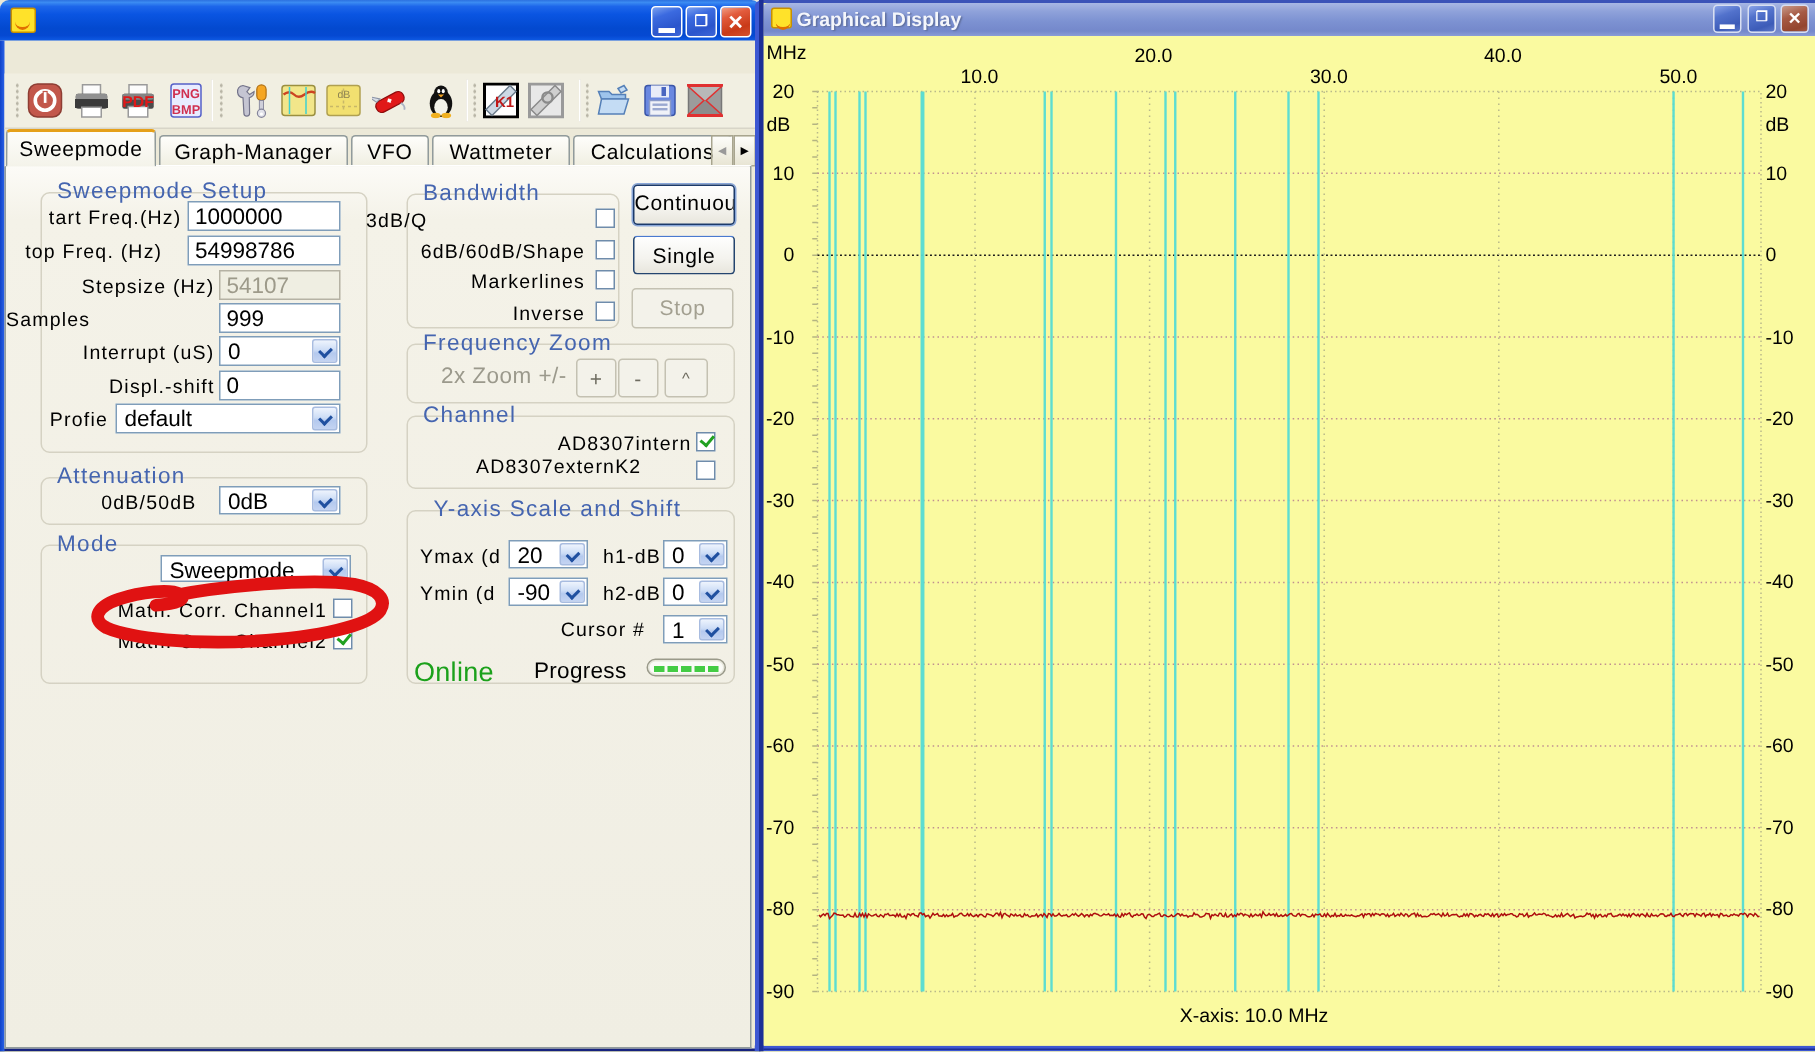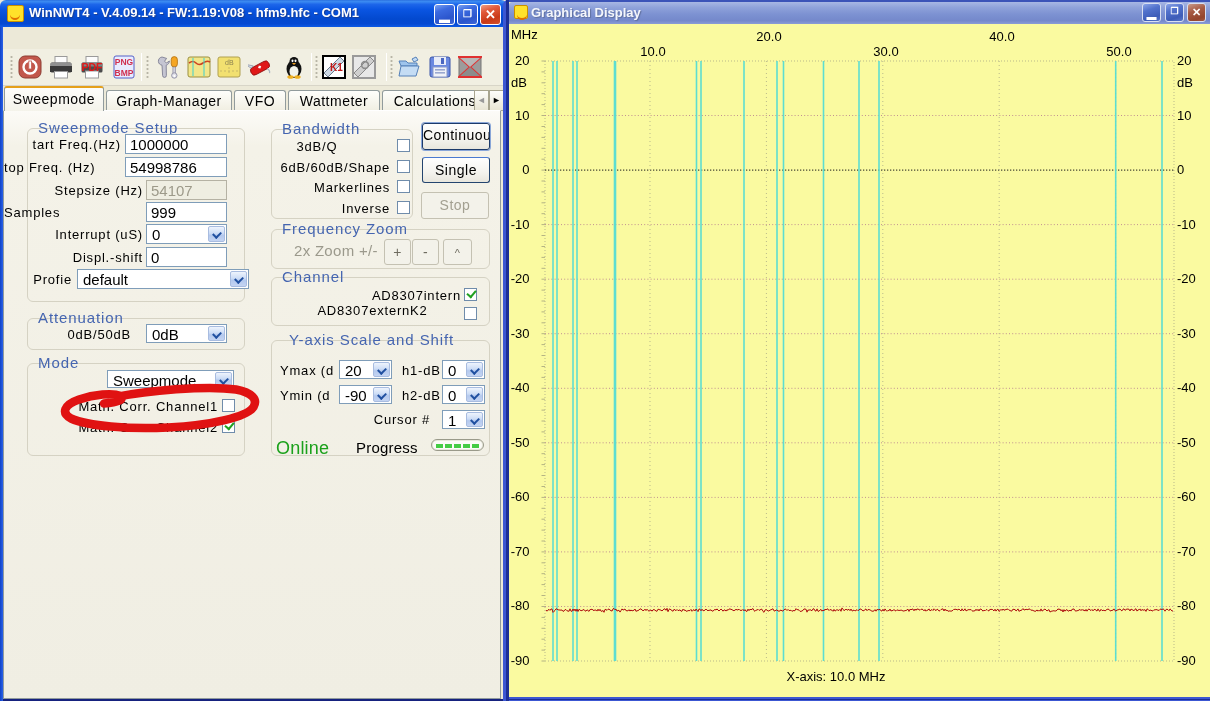--- a/index.html
+++ b/index.html
@@ -53,21 +53,20 @@
 #winR .tb .ttxt{position:absolute;left:22px;top:3px;color:#f4f6fb;font-weight:bold;font-size:13px;text-shadow:1px 1px 1px #5f6f9e}
 .capbtn2{position:absolute;top:1px;width:19px;height:19px;border-radius:3px;border:1px solid #d8dff2;
  background:linear-gradient(160deg,#8ba4e8 0%,#5272cc 35%,#3d5cb8 75%,#5a76c8 100%);color:#fff}
 .capbtn2.cl{background:linear-gradient(160deg,#c89a8a 0%,#a65a44 40%,#94452e 80%,#a25a44 100%)}
 #chart{position:absolute;left:0;top:22px;width:701px;height:673px;background:#fafaa0}
 </style></head>
 <body>
 <div id="winL">
   <div class="tb">
     <div class="appico"></div>
-    <div class="ttxt">WinNWT4 - V.4.09.14 - FW:1.19:V08 - hfm9.hfc - COM1</div>
     <div class="capbtn" style="left:434px">
         <span style="top:8px;font-size:11px">▬</span>
       </div>
     <div class="capbtn" style="left:457px">
         <span style="top:3px;font-size:10px">❐</span>
       </div>
     <div class="capbtn cl" style="left:480px">
         <span style="top:2px;font-size:13px">✕</span>
       </div>
   </div>
@@ -179,35 +178,35 @@
     <div class="tab" style="left:285px;width:92px">Wattmeter</div>
     <div class="tab" style="left:379px;width:106px">Calculations</div>
     <div class="tscroll" style="left:471px;color:#999">◄</div>
     <div class="tscroll" style="left:486px;width:15px">►</div>
   </div>
   <div id="pane">
       <div class="grp" style="left:23px;top:17px;width:218px;height:174px"></div>
 <div class="gtbg abs" style="left:30px;top:8px">Sweepmode Setup</div>
 <div class="lbl" style="left:0px;top:26px;width:117px;text-align:right">tart Freq.(Hz)</div>
 <div class="fld" style="left:121px;top:23px;width:102px;height:20px">1000000</div>
-<div class="lbl" style="left:0px;top:49px;width:117px;text-align:left">top Freq. (Hz)</div>
+<div class="lbl" style="left:0px;top:49px;width:117px;text-align:center">top Freq. (Hz)</div>
 <div class="fld" style="left:121px;top:46px;width:102px;height:20px">54998786</div>
 <div class="lbl" style="left:0px;top:72px;width:139px;text-align:right">Stepsize (Hz)</div>
 <div class="fld dis" style="left:142px;top:69px;width:81px;height:20px">54107</div>
 <div class="lbl" style="left:0px;top:94px;width:139px;text-align:left">Samples</div>
 <div class="fld" style="left:142px;top:91px;width:81px;height:20px">999</div>
 <div class="lbl" style="left:0px;top:116px;width:139px;text-align:right">Interrupt (uS)</div>
 <div class="combo" style="left:142px;top:113px;width:81px;height:20px">
         <span class="cv">0</span>
         <span class="ca"></span>
       </div>
 <div class="lbl" style="left:0px;top:139px;width:139px;text-align:right">Displ.-shift</div>
 <div class="fld" style="left:142px;top:136px;width:81px;height:20px">0</div>
 <div class="lbl" style="left:0px;top:161px;width:68px;text-align:right">Profie</div>
-<div class="combo" style="left:73px;top:158px;width:172px;height:20px">
+<div class="combo" style="left:73px;top:158px;width:150px;height:20px">
         <span class="cv">default</span>
         <span class="ca"></span>
       </div>
 <div class="grp" style="left:23px;top:207px;width:218px;height:32px"></div>
 <div class="gtbg abs" style="left:30px;top:198px">Attenuation</div>
 <div class="lbl" style="left:0px;top:216px;width:127px;text-align:right">0dB/50dB</div>
 <div class="combo" style="left:142px;top:213px;width:81px;height:19px">
         <span class="cv">0dB</span>
         <span class="ca"></span>
       </div>
@@ -216,21 +215,21 @@
 <div class="combo" style="left:103px;top:259px;width:127px;height:18px">
         <span class="cv">Sweepmode</span>
         <span class="ca"></span>
       </div>
 <div class="lbl" style="left:0px;top:288px;width:214px;text-align:right">Math. Corr. Channel1</div>
 <div class="cb" style="left:218px;top:288px"></div>
 <div class="lbl" style="left:0px;top:309px;width:214px;text-align:right">Math. Corr. Channel2</div>
 <div class="cb chk" style="left:218px;top:309px"></div>
 <div class="grp" style="left:267px;top:18px;width:142px;height:90px"></div>
 <div class="gtbg abs" style="left:274px;top:9px">Bandwidth</div>
-<div class="lbl" style="left:240px;top:28px;width:146px;text-align:center">3dB/Q</div>
+<div class="lbl" style="left:240px;top:28px;width:146px;text-align:left">3dB/Q</div>
 <div class="cb" style="left:393px;top:28px"></div>
 <div class="lbl" style="left:240px;top:49px;width:146px;text-align:right">6dB/60dB/Shape</div>
 <div class="cb" style="left:393px;top:49px"></div>
 <div class="lbl" style="left:240px;top:69px;width:146px;text-align:right">Markerlines</div>
 <div class="cb" style="left:393px;top:69px"></div>
 <div class="lbl" style="left:240px;top:90px;width:146px;text-align:right">Inverse</div>
 <div class="cb" style="left:393px;top:90px"></div>
 <div class="btn foc" style="left:418px;top:12px;width:68px;height:27px;line-height:23px">Continuous</div>
 <div class="btn" style="left:418px;top:46px;width:68px;height:26px;line-height:24px;border-color:#24456f;border-top-color:#4a7ad0">Single</div>
 <div class="btn dis" style="left:417px;top:81px;width:68px;height:27px;line-height:25px">Stop</div>

